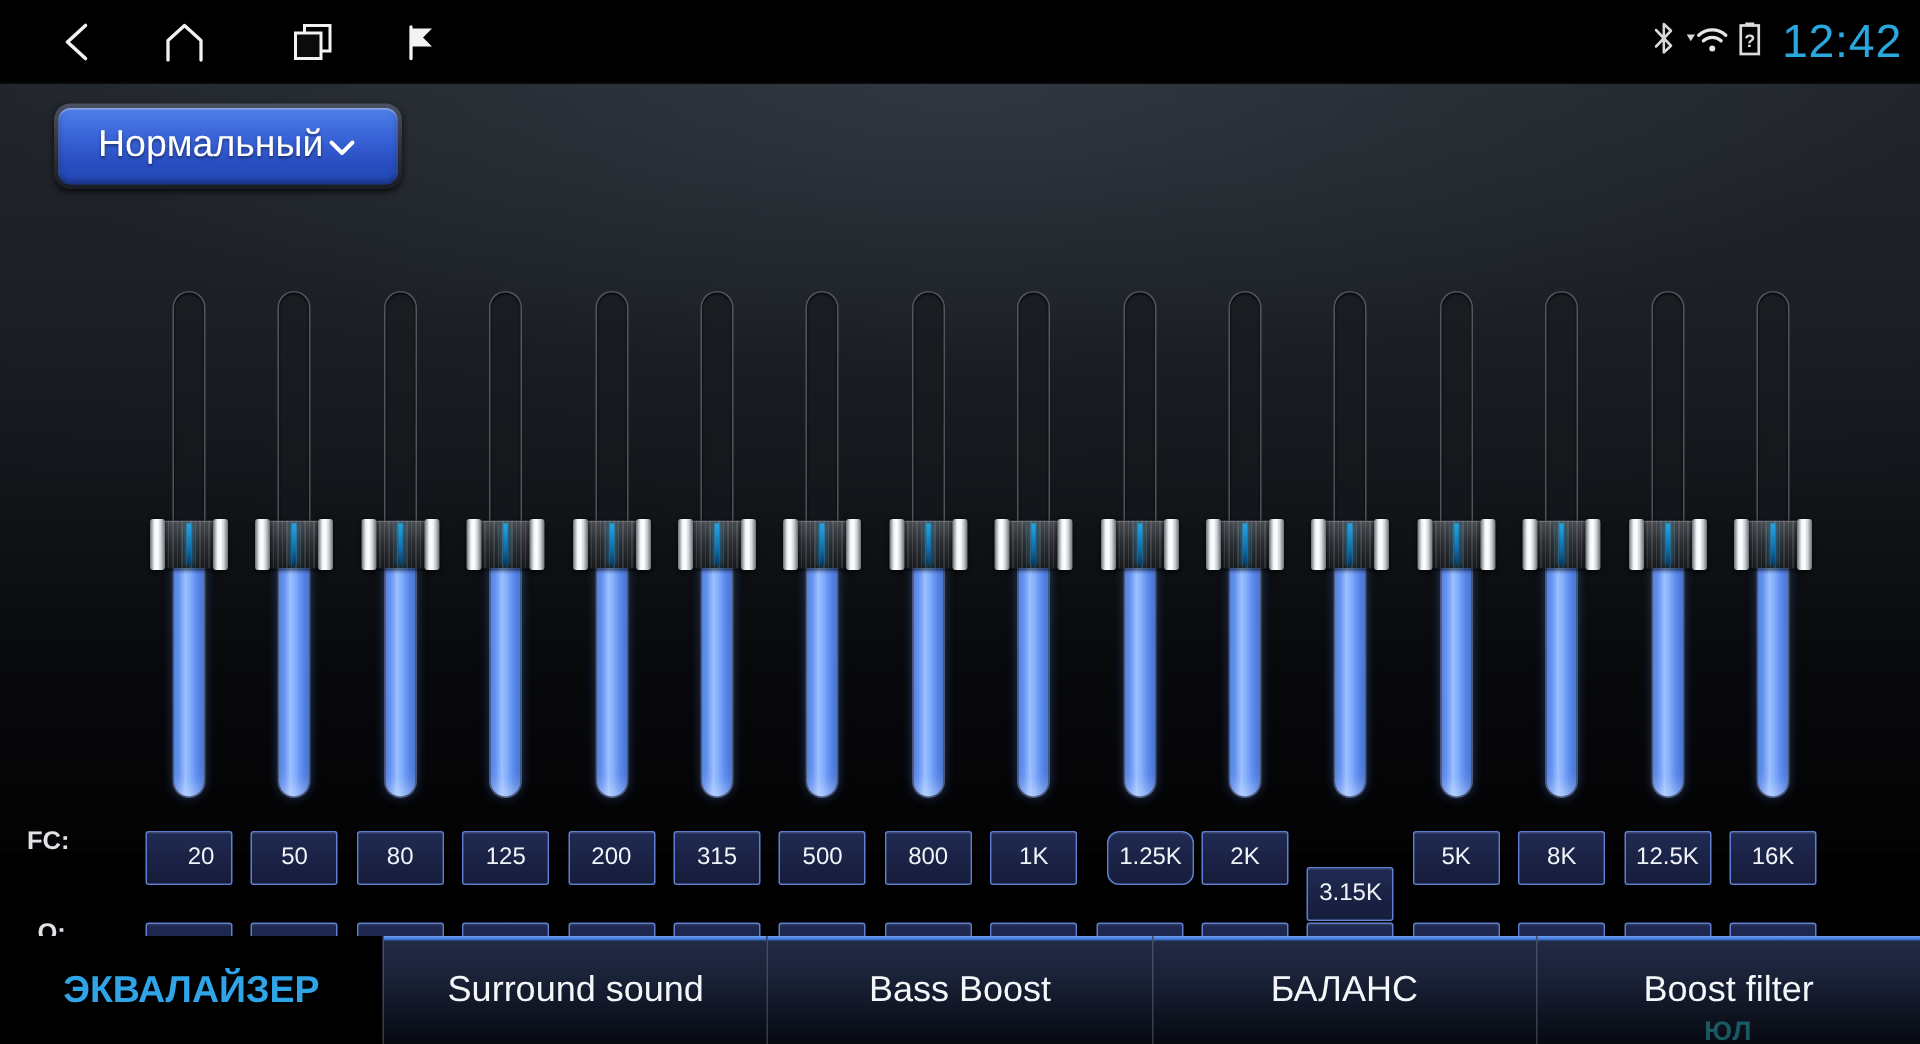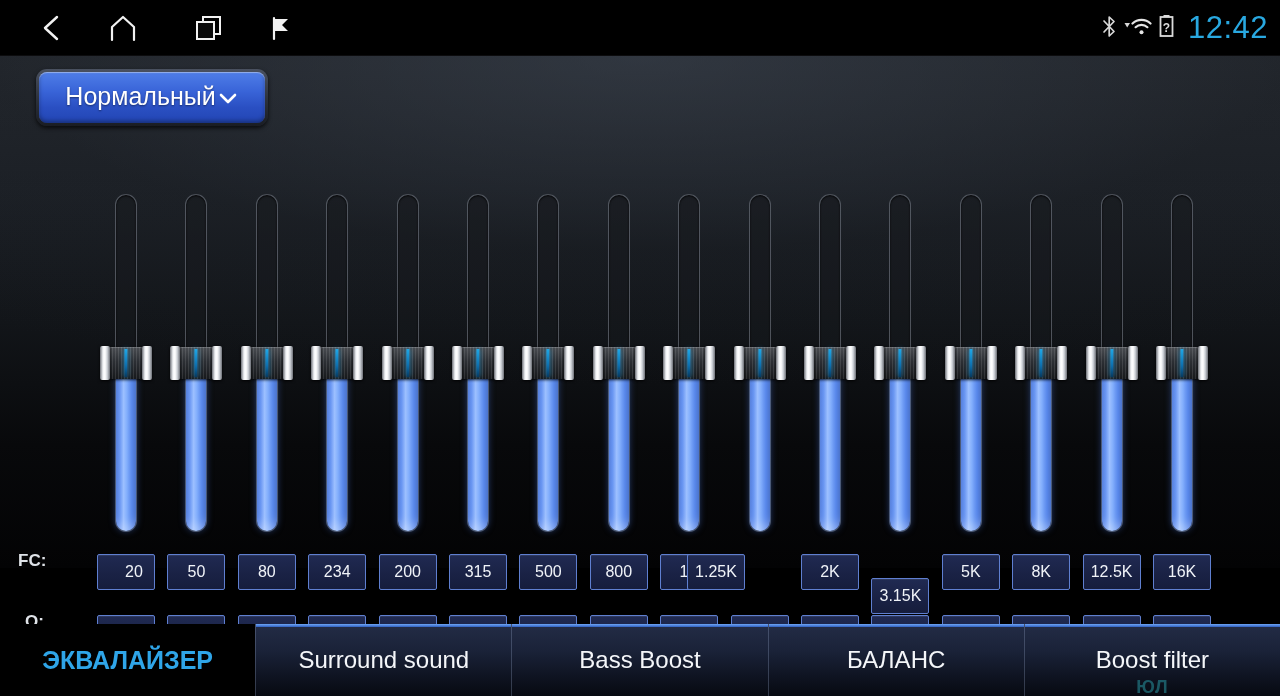--- a/index.html
+++ b/index.html
@@ -414,33 +414,33 @@
     <div class="row-label" id="fc-label">FC:</div>
     <div class="row-label" id="q-label">Q:</div>
 
     <div id="value-rows">
         <div class="valbox fcbox" style="left: 97px; padding-left: 16px;">20</div>
         <div class="valbox qbox" style="left: 97px;">2,2</div>
         <div class="valbox fcbox" style="left: 167.4px;">50</div>
         <div class="valbox qbox" style="left: 167.4px;">2,2</div>
         <div class="valbox fcbox" style="left: 237.8px;">80</div>
         <div class="valbox qbox" style="left: 237.8px;">2,2</div>
-        <div class="valbox fcbox" style="left: 308.2px;">234</div>
+        <div class="valbox fcbox" style="left: 308.2px;">125</div>
         <div class="valbox qbox" style="left: 308.2px;">2,2</div>
         <div class="valbox fcbox" style="left: 378.6px;">200</div>
         <div class="valbox qbox" style="left: 378.6px;">2,2</div>
         <div class="valbox fcbox" style="left: 449px;">315</div>
         <div class="valbox qbox" style="left: 449px;">2,2</div>
         <div class="valbox fcbox" style="left: 519.4px;">500</div>
         <div class="valbox qbox" style="left: 519.4px;">2,2</div>
         <div class="valbox fcbox" style="left: 589.8px;">800</div>
         <div class="valbox qbox" style="left: 589.8px;">2,2</div>
         <div class="valbox fcbox" style="left: 660.2px;">1K</div>
         <div class="valbox qbox" style="left: 660.2px;">2,2</div>
-        <div class="valbox fcbox" style="left: 687px;">1.25K</div>
+        <div class="valbox fcbox" style="left: 738px; border-radius: 8px;">1.25K</div>
         <div class="valbox qbox" style="left: 730.6px;">2,2</div>
         <div class="valbox fcbox" style="left: 801px;">2K</div>
         <div class="valbox qbox" style="left: 801px;">2,2</div>
         <div class="valbox fcbox" style="left: 871.4px; margin-top: 24px;">3.15K</div>
         <div class="valbox qbox" style="left: 871.4px;">2,2</div>
         <div class="valbox fcbox" style="left: 941.8px;">5K</div>
         <div class="valbox qbox" style="left: 941.8px;">2,2</div>
         <div class="valbox fcbox" style="left: 1012.2px;">8K</div>
         <div class="valbox qbox" style="left: 1012.2px;">2,2</div>
         <div class="valbox fcbox" style="left: 1082.6px;">12.5K</div>

